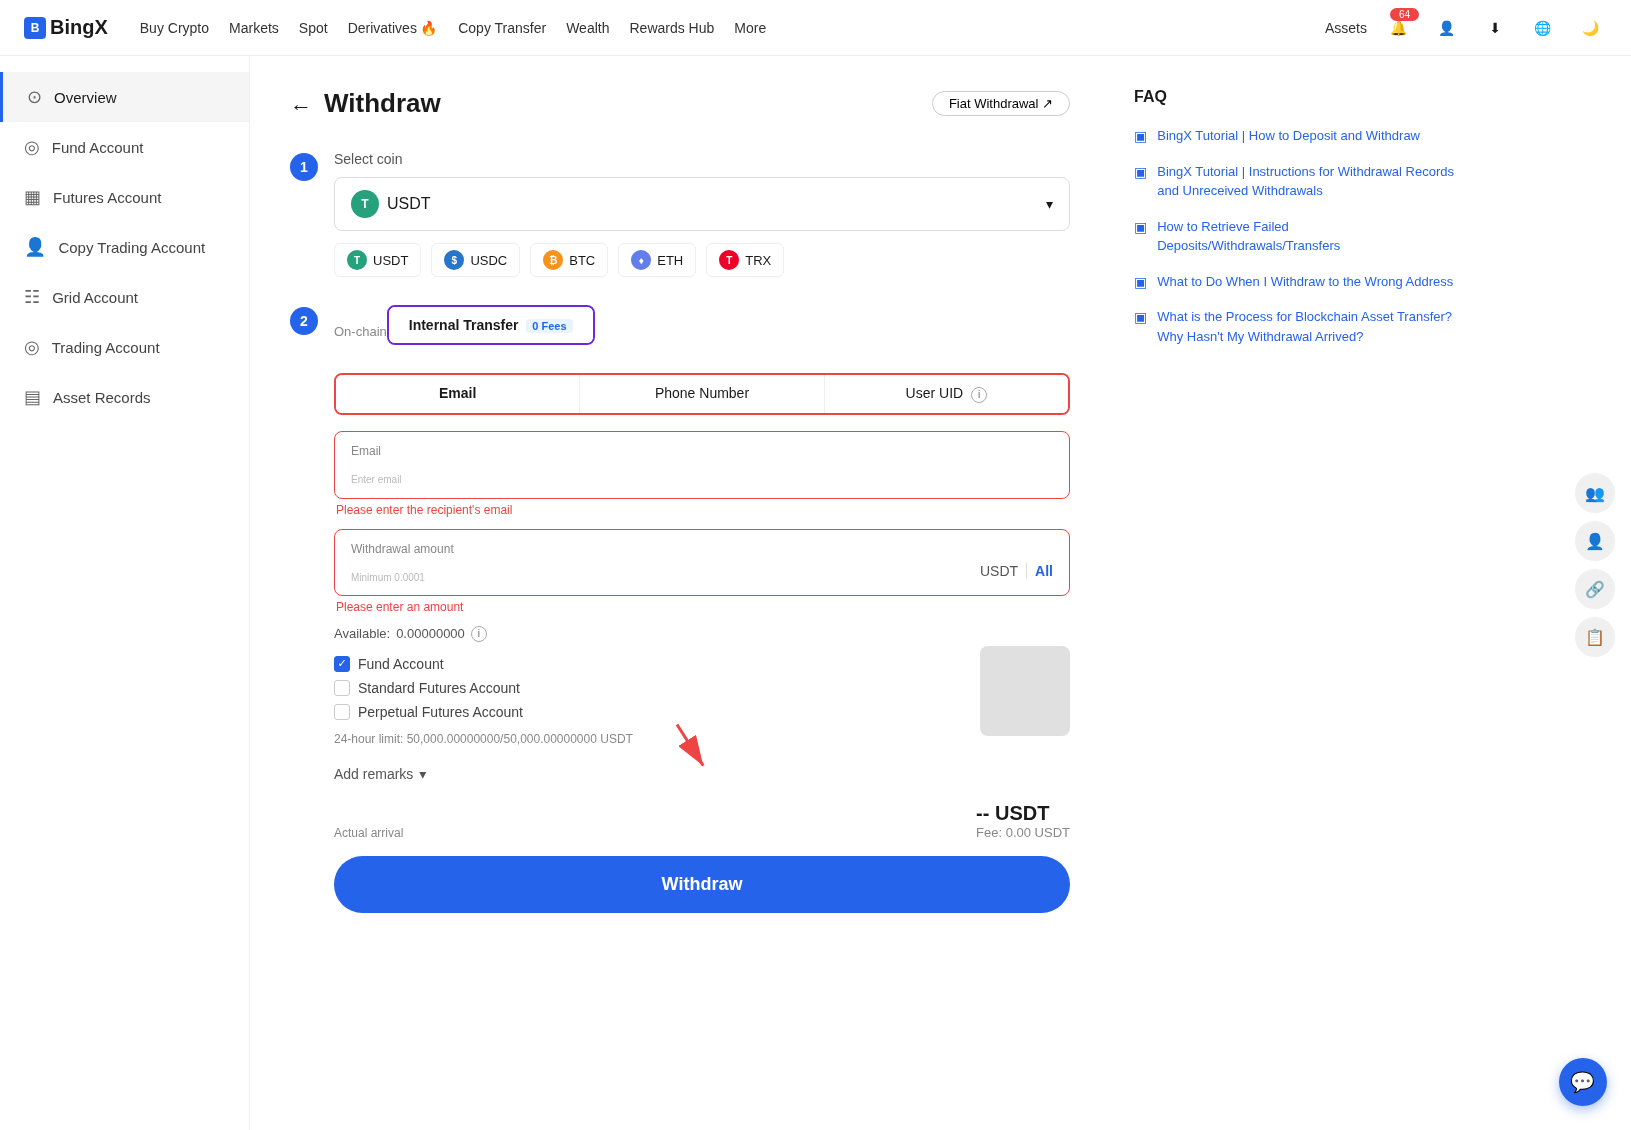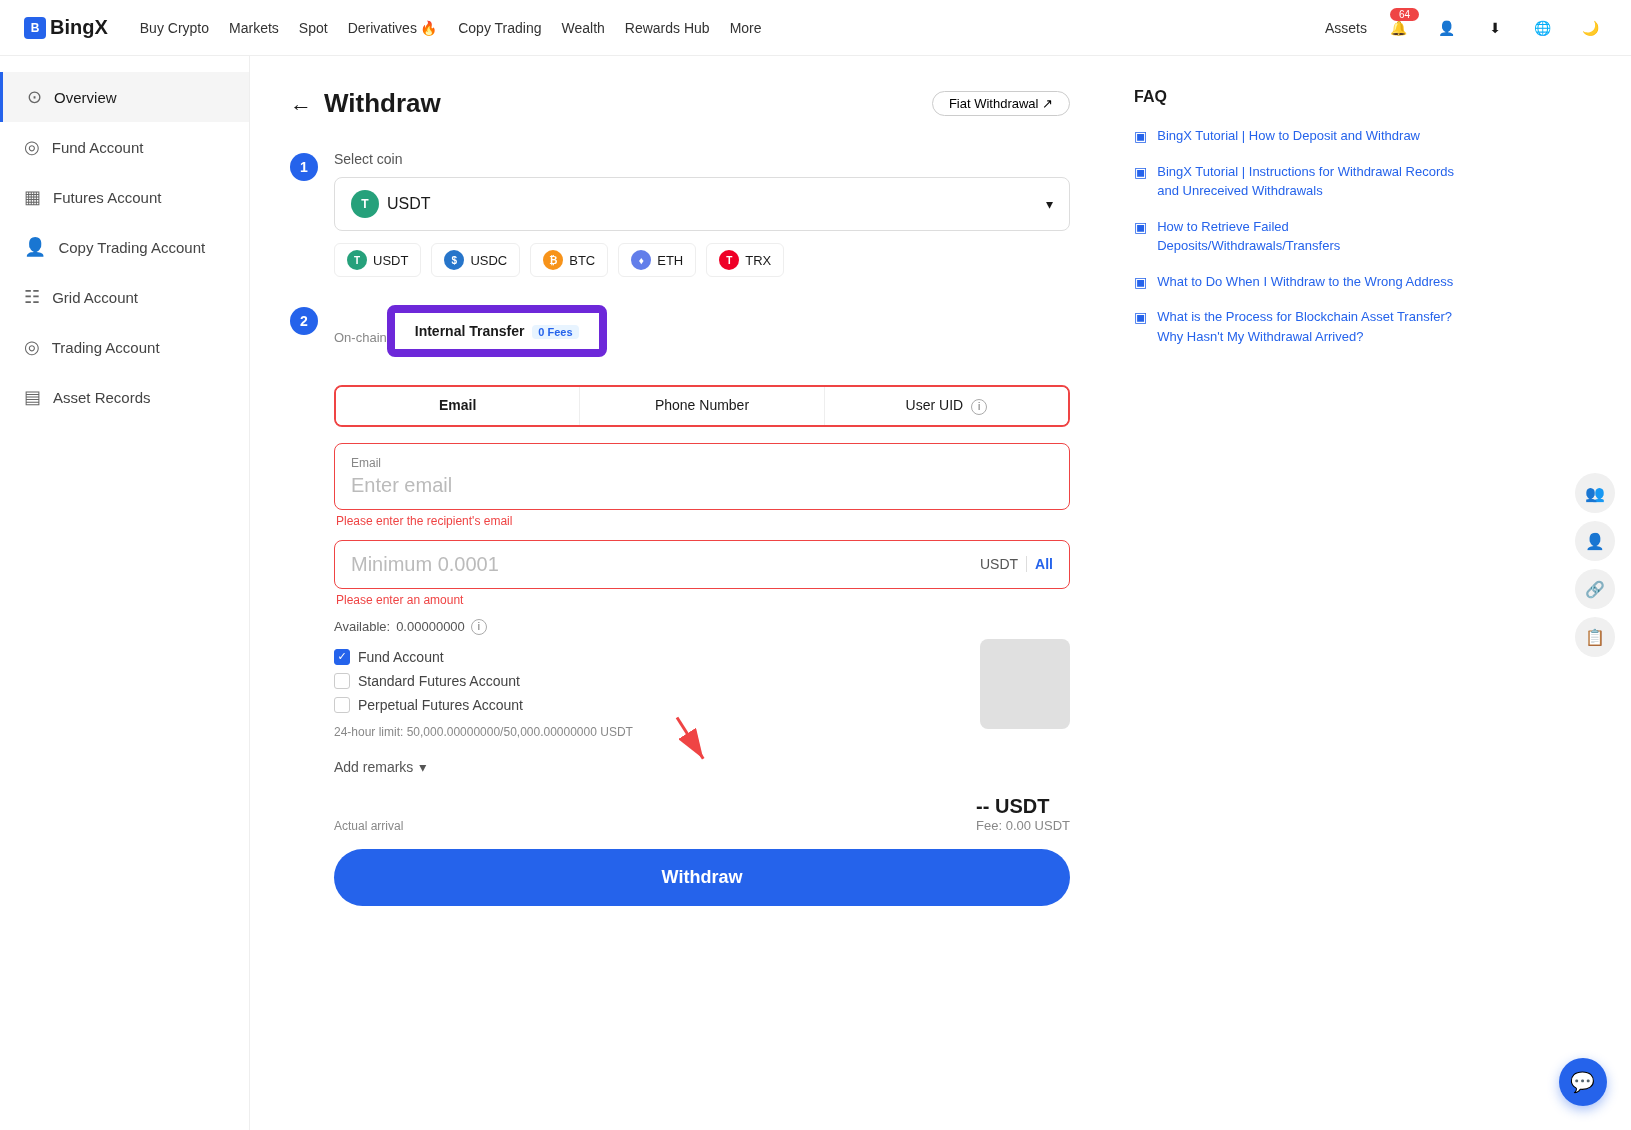--- a/index.html
+++ b/index.html
@@ -51,41 +51,41 @@
     .coin-badge.usdt { background: #26a17b; }
     .coin-badge.usdc { background: #2775CA; }
     .coin-badge.btc { background: #f7931a; }
     .coin-badge.eth { background: #627eea; }
     .coin-badge.trx { background: #ef0027; }
 
     .quick-coins { display: flex; gap: 10px; flex-wrap: wrap; }
     .quick-coin { display: flex; align-items: center; gap: 6px; padding: 6px 12px; border: 1px solid #eee; border-radius: 6px; cursor: pointer; font-size: 13px; }
 
     
-    .transfer-tabs { display: flex; gap: 0; border: 8px solid #6d28d9; border-radius: 8px; overflow: hidden; margin-bottom: 12px; display: inline-flex; }
+    .transfer-tabs { display: flex; gap: 0; border: 2px solid #6d28d9; border-radius: 8px; overflow: hidden; margin-bottom: 12px; display: inline-flex; }
     .transfer-tab { padding: 10px 20px; cursor: pointer; font-size: 14px; background: #fff; }
     .transfer-tab.active { background: #fff; font-weight: 600; color: #1a1a1a; }
     .transfer-tab .fee-badge { font-size: 11px; background: #e8f4ff; color: #2563EB; border-radius: 4px; padding: 1px 6px; margin-left: 4px; }
 
     .chain-label { font-size: 13px; color: #888; margin-right: 0; }
     .transfer-row { display: flex; align-items: center; gap: 0; margin-bottom: 16px; }
 
     
     .recipient-tabs { display: flex; border: 2px solid #ef4444; border-radius: 8px; overflow: hidden; margin-bottom: 16px; }
     .recipient-tab { padding: 10px 24px; cursor: pointer; font-size: 14px; background: #fff; flex: 1; text-align: center; }
     .recipient-tab.active { background: #fff; font-weight: 600; color: #1a1a1a; }
     .recipient-tab:not(:last-child) { border-right: 1px solid #eee; }
 
     
     .info-icon { display: inline-flex; align-items: center; justify-content: center; width: 16px; height: 16px; border-radius: 50%; border: 1px solid #aaa; font-size: 10px; color: #666; cursor: pointer; }
 
     
     .field-group { border: 1px solid #ef4444; border-radius: 8px; padding: 12px 16px; margin-bottom: 4px; }
     .field-label { font-size: 12px; color: #888; margin-bottom: 4px; }
-    .field-input { width: 100%; border: none; outline: none; font-size: 20px; color: #ec4899; background: transparent; }
+    .field-input { width: 100%; border: none; outline: none; font-size: 10px; color: #ec4899; background: transparent; margin-top: 12px; }
     .field-input::placeholder { color: #bbb; }
     .error-text { color: #ef4444; font-size: 12px; margin-bottom: 12px; padding-left: 2px; }
 
     .amount-row { display: flex; align-items: center; justify-content: space-between; }
     .amount-right { display: flex; align-items: center; gap: 8px; font-size: 14px; color: #555; }
     .all-btn { color: #2563EB; cursor: pointer; font-weight: 600; border-left: 1px solid #ddd; padding-left: 8px; }
 
     
     .available-row { display: flex; align-items: center; gap: 6px; font-size: 13px; color: #555; margin-bottom: 14px; }
 
@@ -140,21 +140,21 @@
     <span style="display:flex;align-items:center;gap:2px;">
       <span class="logo-icon">B</span>
       <span>BingX</span>
     </span>
   </div>
   <div class="nav-links">
     <span class="nav-link">Buy Crypto</span>
     <span class="nav-link">Markets</span>
     <span class="nav-link">Spot</span>
     <span class="nav-link"><span>Derivatives</span> 🔥</span>
-    <span class="nav-link">Copy Trading</span>
+    <span class="nav-link">Copy Transfer</span>
     <span class="nav-link">Wealth</span>
     <span class="nav-link">Rewards Hub</span>
     <span class="nav-link">More</span>
   </div>
   <div class="nav-right">
     <span class="assets-btn">Assets</span>
     <span class="icon-btn">
       🔔
       <span class="badge">64</span>
     </span>
@@ -274,20 +274,21 @@
 
           
           <div class="field-group">
             <div class="field-label">Email</div>
             <input class="field-input" type="text" placeholder="Enter email" style="">
           </div>
           <div class="error-text">Please enter the recipient's email</div>
 
           
           <div class="field-group">
+            <div class="field-label">Withdrawal amount</div>
             <div class="amount-row">
               <input class="field-input" type="text" placeholder="Minimum 0.0001" style="">
               <div class="amount-right">
                 <span>USDT</span>
                 <span class="all-btn">All</span>
               </div>
             </div>
           </div>
           <div class="error-text">Please enter an amount</div>
 

